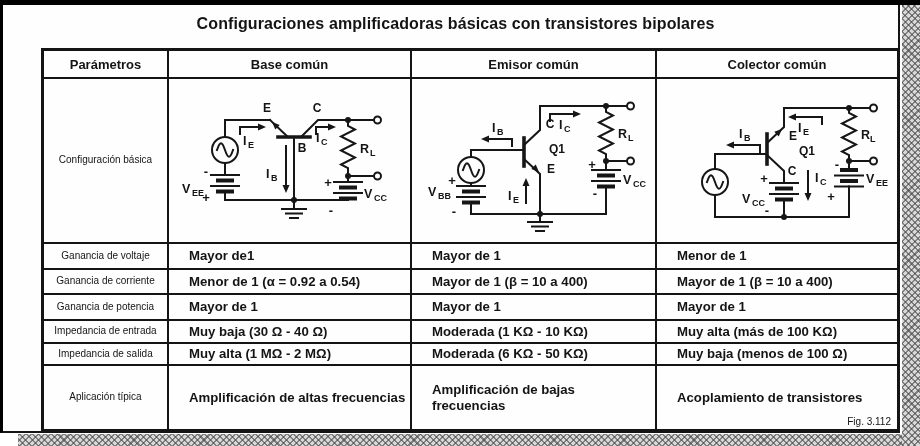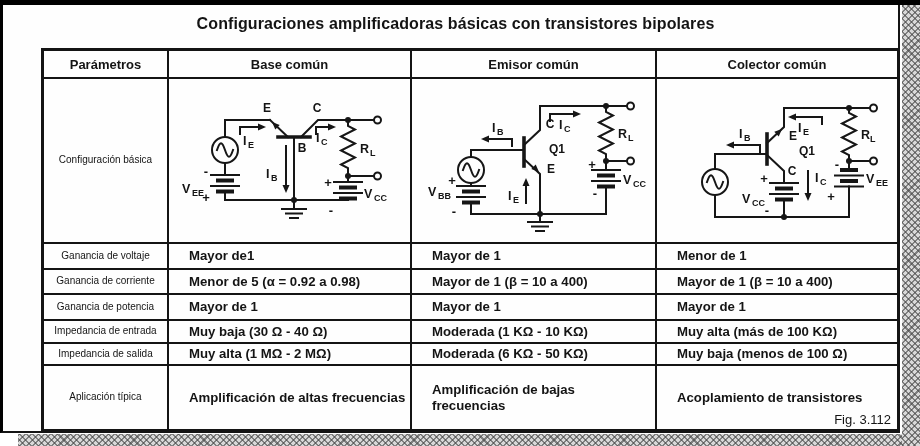--- a/index.html
+++ b/index.html
@@ -38,21 +38,21 @@
     border-right:2px solid #141414; border-bottom:2px solid #141414;
     display:flex; align-items:center; box-sizing:border-box; overflow:hidden; position:relative;
   }
   .lc { border-right:none; }
   .lr { border-bottom:none; }
   .head { justify-content:center; font-weight:700; font-size:13px; }
   .param { justify-content:center; text-align:center; font-size:10px; line-height:1.25; }
   .val { padding-left:20px; font-weight:700; font-size:13.2px; line-height:1.2; }
   .wrap-narrow { display:inline-block; max-width:178px; }
   .circuit { justify-content:center; padding-top:2px; }
-  .fig { position:absolute; right:6px; bottom:1px; font-size:13px; font-weight:400; }
+  .fig { position:absolute; right:6px; bottom:1px; font-size:10px; font-weight:400; }
 
   
   .w { fill:none; stroke:#161616; stroke-width:2; stroke-linecap:square; stroke-linejoin:miter; }
   .bar { stroke-width:3.6; }
   .bshort { stroke-width:4; }
   .ah { fill:#161616; stroke:none; }
   .dot { fill:#161616; stroke:none; }
   .tnode { fill:#fff; stroke:#161616; stroke-width:2; }
   text { stroke:none; fill:#141414; }
   .tmain { font-family:"Liberation Sans",sans-serif; font-size:12.5px; font-weight:700; }
@@ -315,21 +315,21 @@
         </g>
       </svg>
     </div>
 
     <div class="c param">Ganancia de voltaje</div>
     <div class="c val">Mayor de1</div>
     <div class="c val">Mayor de 1</div>
     <div class="c val lc">Menor de 1</div>
 
     <div class="c param">Ganancia de corriente</div>
-    <div class="c val">Menor de 5 (α = 0.92 a 0.98)</div>
+    <div class="c val">Menor de 1 (α = 0.92 a 0.54)</div>
     <div class="c val">Mayor de 1 (β = 10 a 400)</div>
     <div class="c val lc">Mayor de 1 (β = 10 a 400)</div>
 
     <div class="c param">Ganancia de potencia</div>
     <div class="c val">Mayor de 1</div>
     <div class="c val">Mayor de 1</div>
     <div class="c val lc">Mayor de 1</div>
 
     <div class="c param">Impedancia de entrada</div>
     <div class="c val">Muy baja (30 Ω - 40 Ω)</div>

